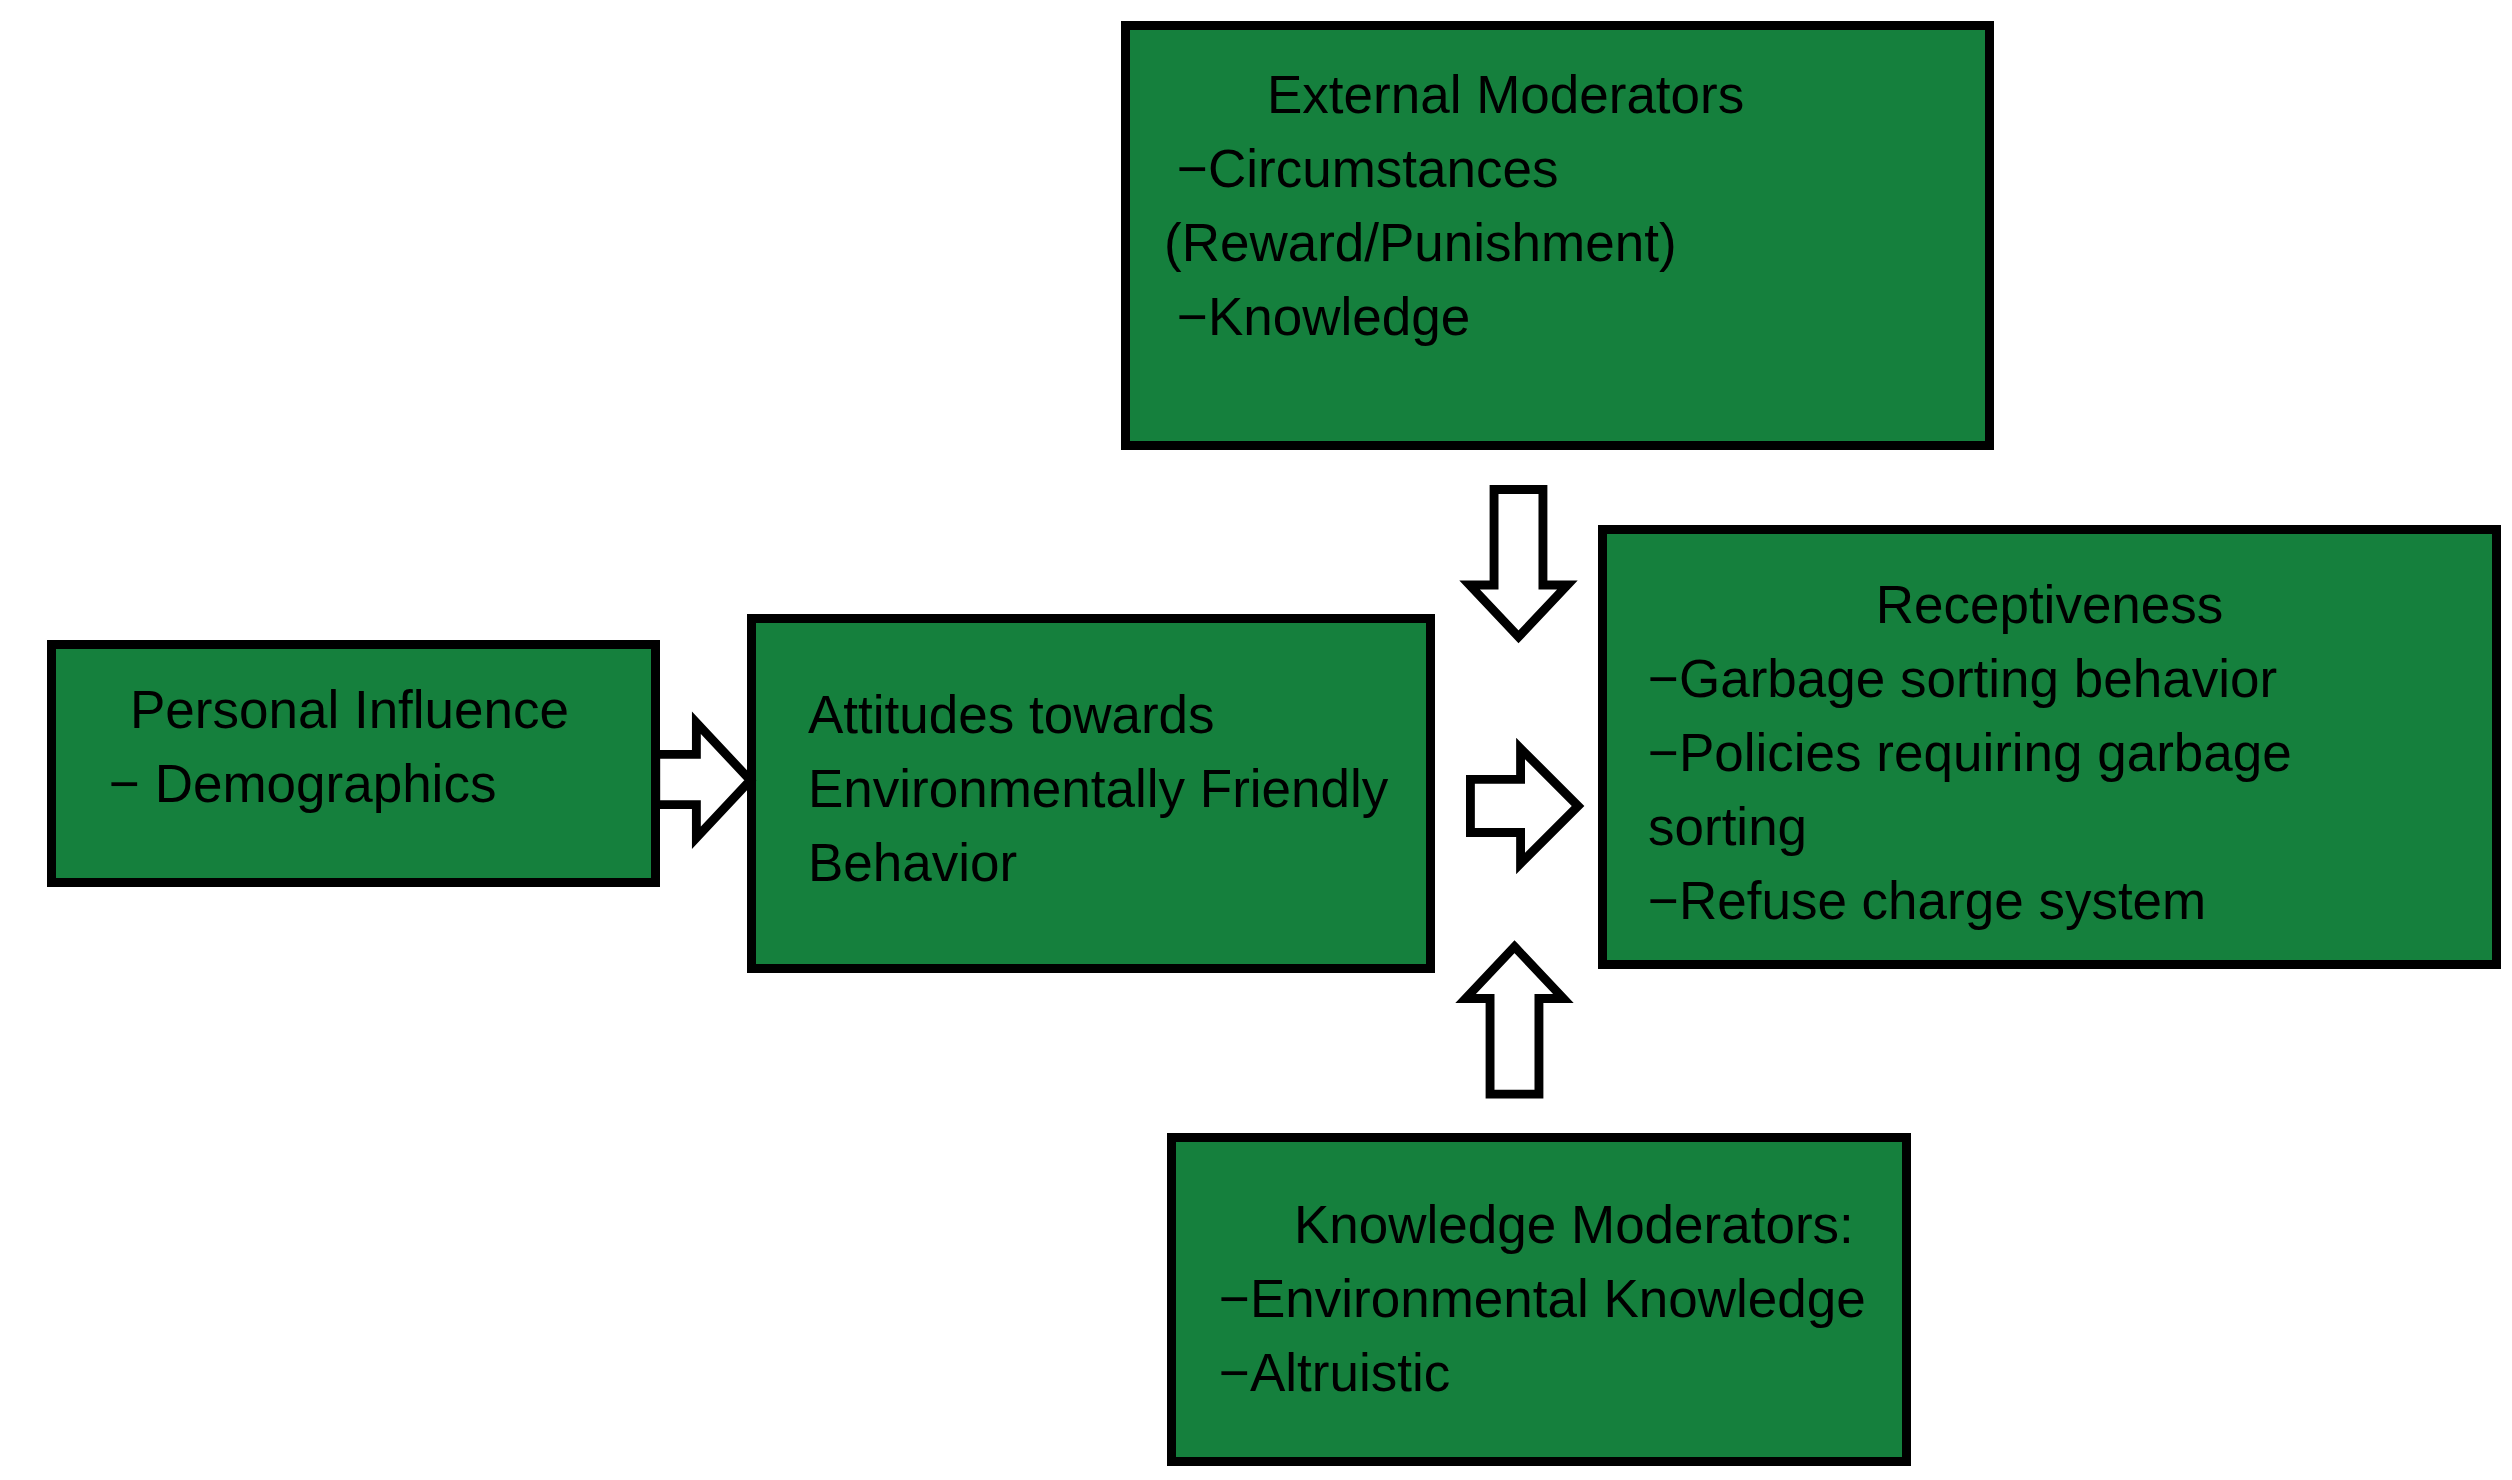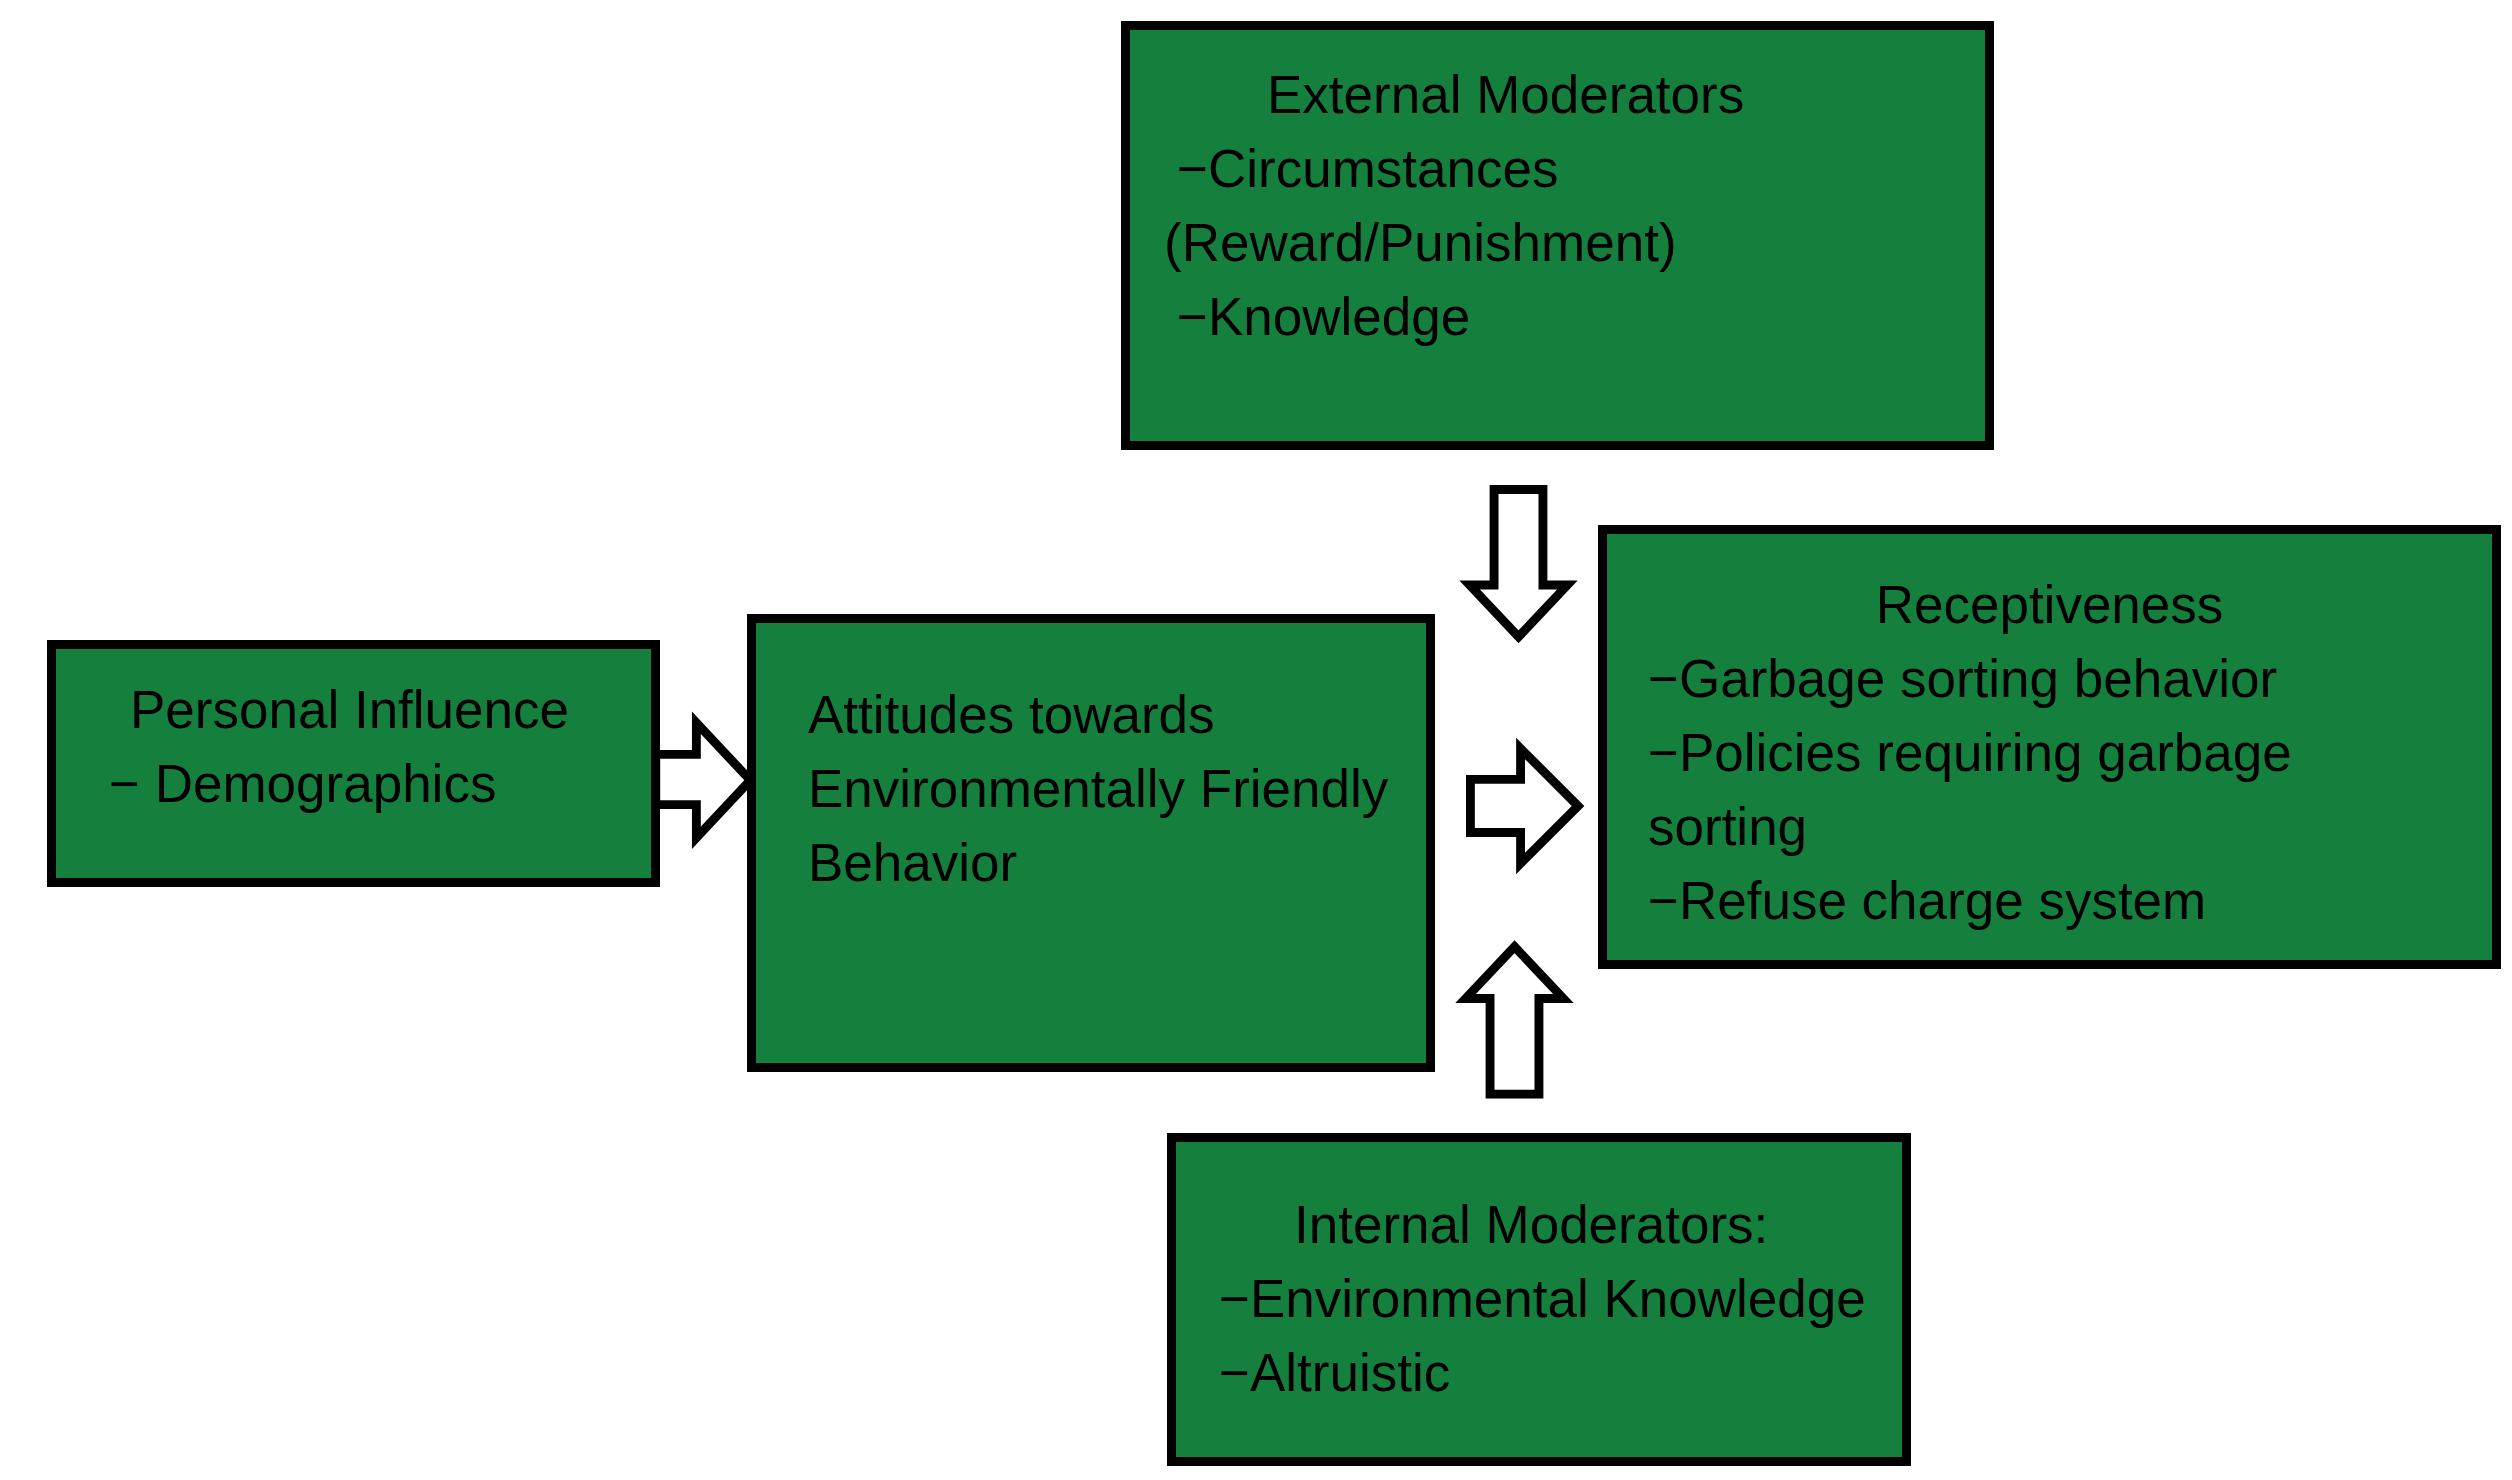--- a/index.html
+++ b/index.html
@@ -29,21 +29,21 @@
   
   #box-external { left: 1121px; top: 21px; width: 873px; height: 429px; padding-top: 28px; }
   #box-external .title { padding-left: 137px; }
   #box-external .item  { padding-left: 47px; }
   #box-external .item-paren { padding-left: 34px; }
   
   #box-personal { left: 47px; top: 640px; width: 613px; height: 247px; padding-top: 24px; }
   #box-personal .title { padding-left: 74px; }
   #box-personal .item  { padding-left: 53px; }
   
-  #box-attitudes { left: 747px; top: 614px; width: 688px; height: 458px; padding-top: 55px; }
+  #box-attitudes { left: 747px; top: 614px; width: 688px; height: 359px; padding-top: 55px; }
   #box-attitudes .line { padding-left: 52px; }
   
   #box-receptiveness { left: 1598px; top: 525px; width: 903px; height: 444px; padding-top: 34px; }
   #box-receptiveness .title { text-align: center; }
   #box-receptiveness .item  { padding-left: 41px; }
   
   #box-internal { left: 1167px; top: 1133px; width: 744px; height: 333px; padding-top: 46px; }
   #box-internal .title { padding-left: 118px; }
   #box-internal .item  { padding-left: 43px; }
   
@@ -82,21 +82,21 @@
 
 <div class="box" id="box-receptiveness">
   <div class="line title">Receptiveness</div>
   <div class="line item">−Garbage sorting behavior</div>
   <div class="line item">−Policies requiring garbage</div>
   <div class="line item">sorting</div>
   <div class="line item">−Refuse charge system</div>
 </div>
 
 <div class="box" id="box-internal">
-  <div class="line title">Internal Moderators:</div>
+  <div class="line title">Knowledge Moderators:</div>
   <div class="line item">−Environmental Knowledge</div>
   <div class="line item">−Altruistic</div>
 </div>
 
 <svg class="arrow" id="arrow-personal-to-attitudes" width="107" height="130" viewBox="0 0 144 176" aria-hidden="true">
   <polygon points="6,52 61,52 61,9 134,87 61,165 61,120 6,120"></polygon>
 </svg>
 
 <svg class="arrow" id="arrow-attitudes-to-receptive" width="118" height="130" viewBox="0 0 160 176" aria-hidden="true">
   <polygon points="6,52 74,52 74,10 152,88 74,166 74,124 6,124"></polygon>

